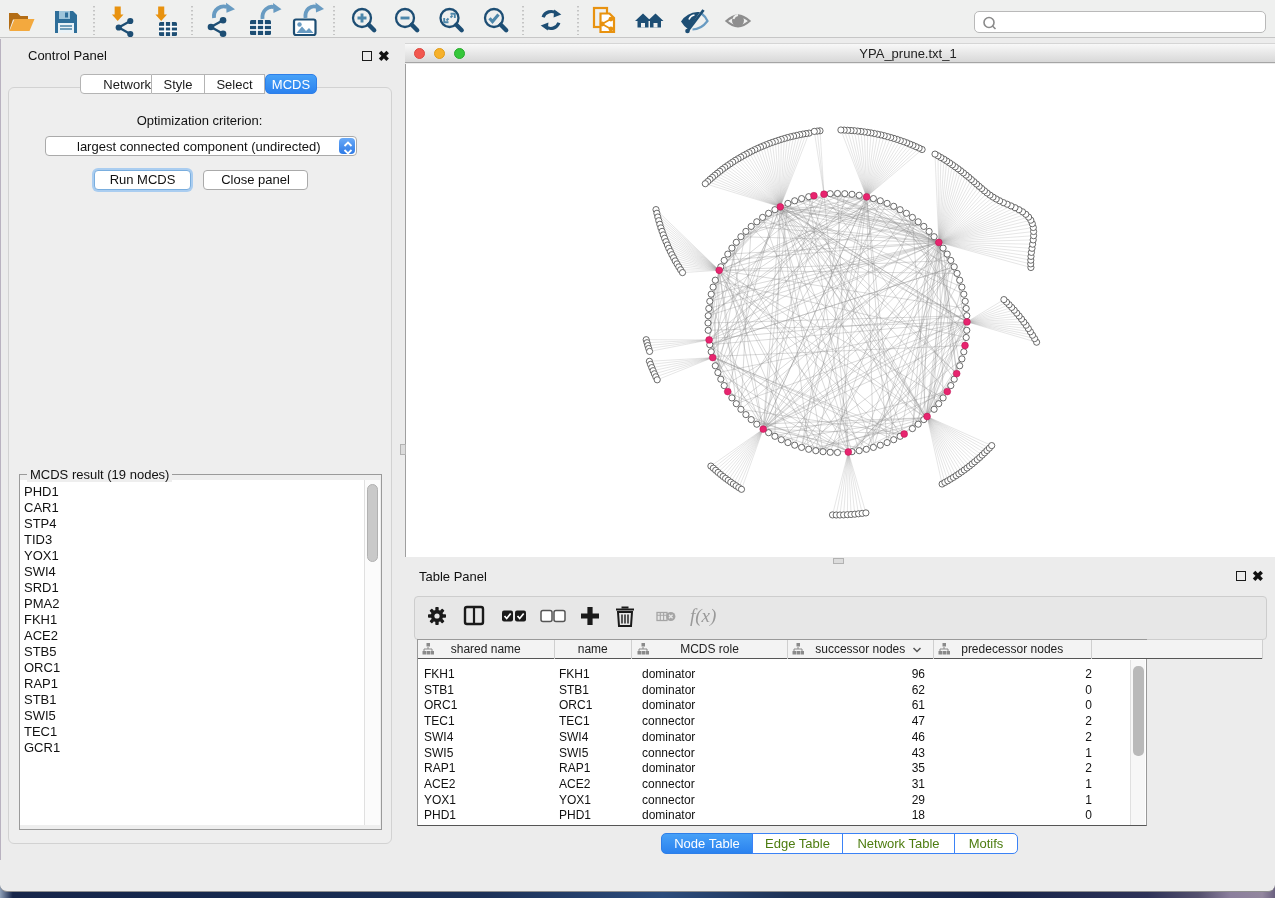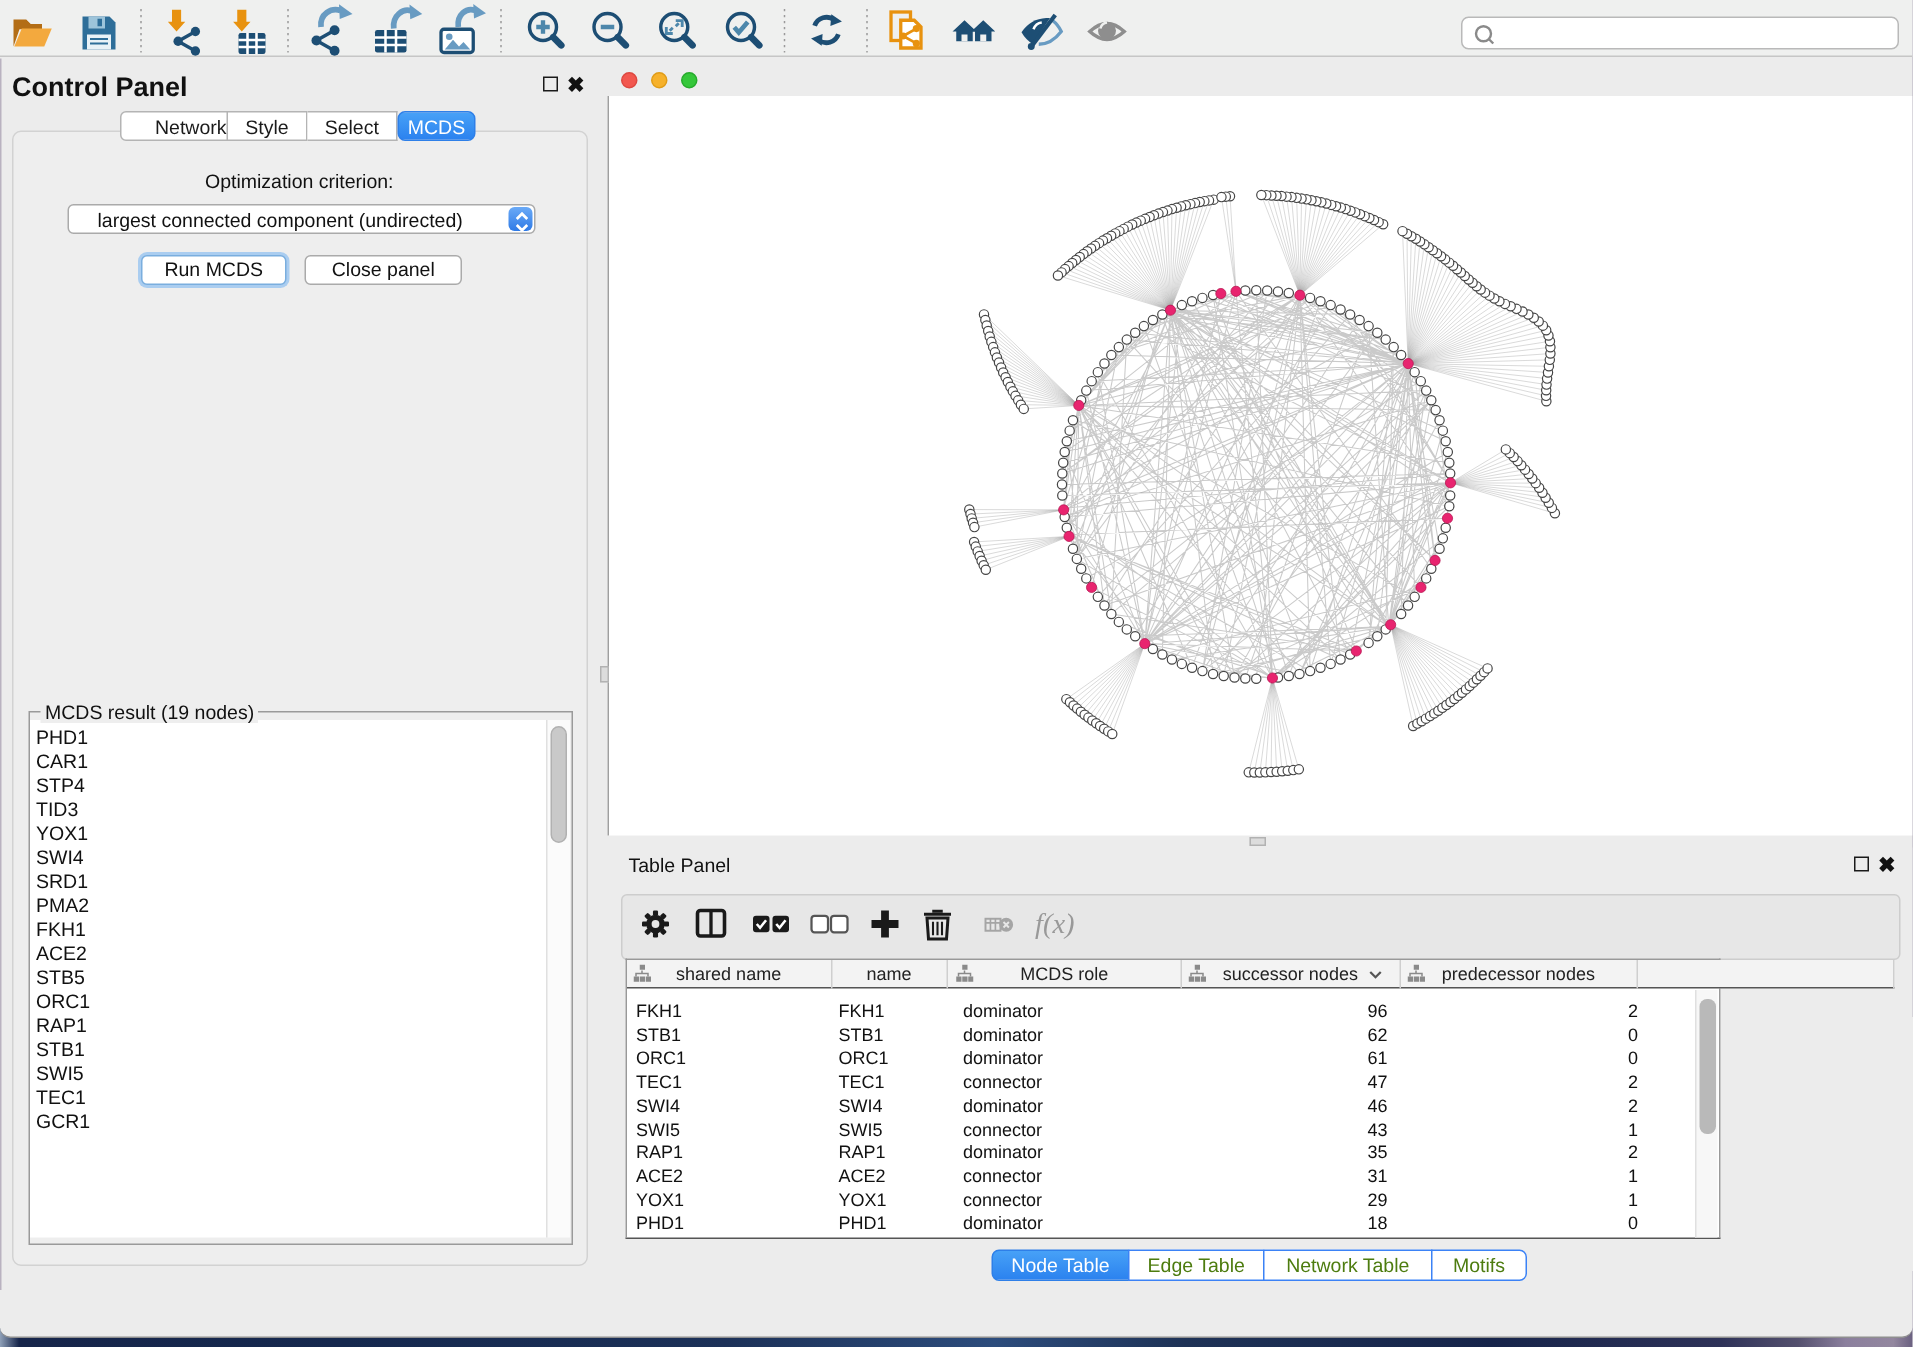--- a/index.html
+++ b/index.html
@@ -6,31 +6,31 @@
 html,body { width:1275px; height:898px; overflow:hidden; }
 body { font-family:"Liberation Sans", sans-serif;
   background:linear-gradient(90deg,#8fa0b8 0%,#16254a 1%,#15284e 18%,#1c3158 38%,#2c4c7c 52%,#1e3256 62%,#16244a 78%,#2e3258 90%,#54506e 94%,#8b7f9d 96.5%,#93879f 99%,#6a6080 100%); }
 #app { position:absolute; left:0; top:0; width:1275px; height:892px; background:#ececec;
   border-bottom-left-radius:7px; border-bottom-right-radius:7px; overflow:hidden; border-bottom:1px solid #8f8f8f; }
 
 #toolbar { position:absolute; left:0; top:0; width:1275px; height:38px; background:#eff0ef; border-bottom:1px solid #c6c6c6; }
 #searchbox { position:absolute; left:974px; top:11px; width:292px; height:22px; background:#fff; border:1px solid #b9b9b9; border-radius:5px; }
 
 #cpanel { position:absolute; left:0; top:39px; width:399px; height:821px; background:#ececec; border-left:1px solid #b9b2c0; }
-#cp-title { position:absolute; left:8px; top:48px; font-size:18px; color:#111;font-weight:bold; }
+#cp-title { position:absolute; left:28px; top:48px; font-size:13px; color:#111; }
 .winbtn-sq { position:absolute; width:10px; height:10px; border:1.7px solid #1a1a1a; }
 .winbtn-x { position:absolute; font-size:14px; font-weight:bold; color:#111; line-height:12px; }
 #tabs { position:absolute; left:80px; top:74px; height:20px; font-size:13px; }
 .tab { float:left; height:20px; line-height:19px; text-align:center; background:#fff; border:1px solid #b4b4b4; border-left:none; color:#1a1a1a; }
 .tab.first { border-left:1px solid #b4b4b4; border-radius:4px 0 0 4px; }
 .tab.sel { background:linear-gradient(#47a1f7,#2b82ef); color:#fff; border:1px solid #2e7fe8; border-radius:5px; }
 #cp-body { position:absolute; left:8px; top:87px; width:384px; height:757px; background:#eeeeee; border:1px solid #d2d2d2; border-radius:6px; }
 #optlabel { position:absolute; left:0; top:113px; width:399px; text-align:center; font-size:13px; color:#111; }
 #combo { position:absolute; left:45px; top:136px; width:312px; height:20px; background:#fff; border:1px solid #aaa; border-radius:4px; }
-#combo span { position:absolute; left:0; top:2px; font-size:13px; color:#111;padding-left:19px; }
+#combo span { position:absolute; left:12px; top:2px; font-size:13px; color:#111;padding-left:19px; }
 #combo .spin { position:absolute; right:1px; top:1px; width:16px; height:16px; border-radius:4px; background:linear-gradient(#6aaaf7,#2e7ae6); }
 .btn { position:absolute; height:20px; background:#fff; border:1px solid #aaa; border-radius:4px; font-size:13px; color:#111; text-align:center; line-height:18px; }
 #runbtn { left:94px; top:170px; width:97px; border:1px solid #7aaede; box-shadow:0 0 0 2px #aacdf0; }
 #closebtn { left:203px; top:170px; width:105px; }
 #fieldset { position:absolute; left:19px; top:474px; width:363px; height:356px; border:1px solid #9a9a9a; }
 #fs-legend { position:absolute; left:7px; top:-8px; background:#eeeeee; padding:0 3px; font-size:13px; color:#111; }
 #mlist { position:absolute; left:0px; top:5px; width:344px; height:345px; background:#fff; font-size:13px; color:#111; padding:4px 0 0 4px; line-height:16px; }
 #mscroll { position:absolute; right:1px; top:5px; width:16px; height:345px; background:#fbfbfb; border-left:1px solid #e0e0e0; }
 #mthumb { position:absolute; left:2px; top:4px; width:11px; height:78px; background:#c9c9c9; border:1px solid #b1b1b1; border-radius:6px; }
 
@@ -180,20 +180,23 @@
   <div class="btn" id="runbtn">Run MCDS</div>
   <div class="btn" id="closebtn">Close panel</div>
   <div id="fieldset">
     <div id="mlist">PHD1<br>CAR1<br>STP4<br>TID3<br>YOX1<br>SWI4<br>SRD1<br>PMA2<br>FKH1<br>ACE2<br>STB5<br>ORC1<br>RAP1<br>STB1<br>SWI5<br>TEC1<br>GCR1</div>
     <div id="mscroll">
         <div id="mthumb"></div>
       </div>
     <div id="fs-legend">MCDS result (19 nodes)</div>
   </div>
 
+  <div id="netbar">
+      <div id="nettitle">YPA_prune.txt_1</div>
+    </div>
   <div class="tl" style="left:414px; background:#f2574f; border:1px solid #dd4840;"></div>
   <div class="tl" style="left:434px; background:#f6b12b; border:1px solid #e09c17;"></div>
   <div class="tl" style="left:454px; background:#35c73a; border:1px solid #27ab2c;"></div>
   <div id="netcanvas"><svg width="869" height="494" viewBox="0 0 869 494">
         <path d="M374.3 142.8L494.1 372.3M374.3 142.8L512.2 157.8M374.3 142.8L557.8 230.2M374.3 142.8L560.8 266.3M374.3 142.8L345.2 162.4M374.3 142.8L395.6 134.6M374.3 142.8L494.1 145.7M374.3 142.8L550.7 309.6M374.3 142.8L517.8 162.4M374.3 142.8L532.7 339.7M374.3 142.8L357.2 365.1M374.3 142.8L402.7 385.3M374.3 142.8L528.1 172.7M374.3 142.8L453.2 386.7M374.3 142.8L311.9 308.6M374.3 142.8L555.9 223.1M374.3 142.8L541.3 327.6M374.3 142.8L532.8 178.4M374.3 142.8L402.7 132.7M374.3 142.8L368.9 372.3M374.3 142.8L467.4 383.4M374.3 142.8L313.2 206.3M374.3 142.8L417.0 387.7M374.3 142.8L431.5 129.5M374.3 142.8L512.2 360.2M374.3 142.8L561.0 257.9M374.3 142.8L309.3 301.8M374.3 142.8L521.1 352.5M418.0 130.2L460.6 132.8M418.0 130.2L357.2 365.1M418.0 130.2L474.3 136.8M418.0 130.2L548.2 315.2M418.0 130.2L311.9 308.6M418.0 130.2L309.3 216.2M418.0 130.2L345.2 162.4M418.0 130.2L481.1 139.4M418.0 130.2L517.8 162.4M460.6 132.8L307.1 223.1M460.6 132.8L467.4 383.4M460.6 132.8L356.6 153.4M460.6 132.8L357.2 365.1M460.6 132.8L553.7 216.2M460.6 132.8L560.2 273.5M460.6 132.8L330.3 339.7M460.6 132.8L395.6 383.4M460.6 132.8L506.4 153.4M460.6 132.8L302.2 251.7M460.6 132.8L537.1 184.1M460.6 132.8L409.8 386.7M460.6 132.8L334.9 172.7M460.6 132.8L487.7 375.7M460.6 132.8L481.1 378.6M460.6 132.8L303.8 237.3M460.6 132.8L431.5 388.5M532.8 178.4L334.9 172.7M532.8 178.4L388.7 136.8M532.8 178.4L302.2 251.7M532.8 178.4L345.2 162.4M532.8 178.4L330.3 339.7M532.8 178.4L494.1 372.3M532.8 178.4L303.8 237.3M532.8 178.4L474.3 136.8M532.8 178.4L302.8 244.5M532.8 178.4L305.2 230.2M532.8 178.4L424.2 129.7M532.8 178.4L528.1 345.3M532.8 178.4L350.8 157.8M532.8 178.4L548.2 315.2M532.8 178.4L537.1 333.9M532.8 178.4L506.4 364.6M532.8 178.4L467.4 383.4M532.8 178.4L357.2 365.1M532.8 178.4L467.4 134.6M532.8 178.4L395.6 383.4M532.8 178.4L368.9 145.7M532.8 178.4L303.1 275.9M532.8 178.4L334.9 345.3M532.8 178.4L407.9 131.7M532.8 178.4L418.0 130.2M532.8 178.4L553.7 301.8M532.8 178.4L417.0 387.7M532.8 178.4L395.6 134.6M532.8 178.4L318.2 196.4M532.8 178.4L548.2 202.8M532.8 178.4L550.7 309.6M532.8 178.4L555.9 223.1M532.8 178.4L321.8 190.1M532.8 178.4L303.8 280.7M532.8 178.4L512.2 360.2M532.8 178.4L544.8 196.4M532.8 178.4L402.7 132.7M532.8 178.4L453.2 386.7M561.0 257.9L302.2 266.3M561.0 257.9L506.4 364.6M561.0 257.9L330.3 339.7M561.0 257.9L487.7 142.3M561.0 257.9L356.6 153.4M561.0 257.9L494.1 145.7M561.0 257.9L368.9 145.7M561.0 257.9L374.3 142.8M561.0 257.9L417.0 387.7M561.0 257.9L395.6 383.4M561.0 257.9L446.0 387.7M561.0 257.9L311.9 308.6M561.0 257.9L303.8 280.7M313.2 206.3L551.1 209.4M313.2 206.3L498.2 370.0M313.2 206.3L512.2 157.8M313.2 206.3L481.1 139.4M313.2 206.3L487.7 375.7M313.2 206.3L474.3 136.8M313.2 206.3L303.1 275.9M313.2 206.3L537.1 333.9M313.2 206.3L311.9 308.6M313.2 206.3L460.3 385.3M313.2 206.3L544.8 196.4M313.2 206.3L302.0 259.0M313.2 206.3L302.2 251.7M313.2 206.3L306.7 293.6M313.2 206.3L334.9 345.3M313.2 206.3L388.7 381.2M313.2 206.3L362.6 149.3M313.2 206.3L409.8 386.7M313.2 206.3L560.2 244.5M303.0 274.8L309.3 216.2M303.0 274.8L512.2 157.8M303.0 274.8L334.9 172.7M303.0 274.8L314.8 315.2M303.0 274.8L474.3 136.8M303.0 274.8L330.3 339.7M303.0 274.8L560.8 251.7M306.4 292.5L321.7 327.6M306.4 292.5L487.7 375.7M306.4 292.5L330.3 178.3M306.4 292.5L559.0 281.5M306.4 292.5L494.1 372.3M306.4 292.5L368.9 372.3M306.4 292.5L467.4 383.4M357.2 365.1L561.0 257.9M357.2 365.1L388.7 381.2M357.2 365.1L560.8 251.7M357.2 365.1L460.3 385.3M357.2 365.1L318.2 196.4M357.2 365.1L559.2 237.3M357.2 365.1L512.2 157.8M357.2 365.1L303.8 237.3M357.2 365.1L325.9 184.1M357.2 365.1L381.9 139.4M357.2 365.1L548.2 202.8M357.2 365.1L303.1 275.9M357.2 365.1L424.2 388.3M357.2 365.1L537.1 184.1M357.2 365.1L460.6 132.8M357.2 365.1L560.2 273.5M357.2 365.1L407.9 131.7M357.2 365.1L544.8 196.4M357.2 365.1L395.6 383.4M357.2 365.1L500.4 149.3M442.3 388.0L356.6 153.4M442.3 388.0L388.7 381.2M442.3 388.0L321.7 327.6M442.3 388.0L467.4 383.4M442.3 388.0L311.9 308.6M442.3 388.0L402.7 132.7M442.3 388.0L402.7 385.3M442.3 388.0L418.0 130.2M442.3 388.0L560.2 273.5M442.3 388.0L544.8 321.6M442.3 388.0L431.5 129.5M442.3 388.0L555.9 294.9M442.3 388.0L325.9 184.1M442.3 388.0L303.8 280.7M519.8 353.7L506.4 153.4M519.8 353.7L368.9 145.7M519.8 353.7L395.6 134.6M519.8 353.7L544.8 196.4M519.8 353.7L309.3 216.2M519.8 353.7L559.2 237.3M519.8 353.7L453.2 386.7M519.8 353.7L409.8 386.7M519.8 353.7L388.7 136.8M519.8 353.7L541.3 327.6M519.8 353.7L560.8 251.7M519.8 353.7L541.2 190.1M519.8 353.7L553.7 301.8M519.8 353.7L487.7 375.7M519.8 353.7L548.2 202.8M519.8 353.7L357.2 365.1M519.8 353.7L550.7 309.6M519.8 353.7L555.9 223.1M519.8 353.7L314.8 202.8M519.8 353.7L561.0 257.9M519.8 353.7L375.3 375.7M519.8 353.7L381.9 139.4M519.8 353.7L345.2 162.4M519.8 353.7L350.8 360.2M431.5 388.5L339.9 350.6M368.9 145.7L313.2 206.3M305.2 287.8L438.8 129.7M523.1 167.4L517.8 355.6M314.8 315.2L305.2 230.2M334.9 345.3L498.2 370.0M560.2 273.5L551.1 209.4M532.7 339.7L512.2 360.2M506.4 364.6L523.1 167.4M548.2 202.8L303.8 280.7M560.2 273.5L309.3 216.2M306.7 293.6L498.2 370.0M517.8 162.4L368.9 145.7M438.8 129.7L395.6 383.4M325.9 333.9L494.1 145.7M311.9 308.6L446.0 130.3M345.2 162.4L334.9 345.3M368.9 145.7L321.7 327.6M541.2 190.1L318.2 321.6M357.2 365.1L498.2 370.0M541.3 327.6L409.8 386.7M523.1 167.4L551.1 209.4M512.2 360.2L402.7 385.3M559.0 281.5L560.2 244.5M528.1 172.7L418.0 130.2M550.7 309.6L381.9 139.4M467.4 134.6L305.2 287.8M402.7 132.7L498.2 370.0M303.8 280.7L548.2 202.8M467.4 134.6L302.2 251.7M560.8 251.7L302.0 259.0M356.6 153.4L313.2 206.3M313.2 206.3L330.3 339.7M339.9 167.4L311.9 308.6M548.2 315.2L560.2 273.5M313.2 206.3L417.0 387.7M517.8 355.6L555.9 294.9M350.8 360.2L481.1 139.4M438.8 129.7L334.9 172.7M402.7 132.7L548.2 202.8M446.0 387.7L560.8 266.3M402.7 385.3L548.2 202.8M374.3 142.8L321.8 190.1M446.0 387.7L345.2 355.6M368.9 372.3L541.3 327.6M388.7 381.2L474.3 136.8M548.2 202.8L375.3 375.7M537.1 184.1L550.7 309.6M446.0 130.3L544.8 196.4M460.3 385.3L544.8 196.4M532.7 339.7L498.2 370.0M381.9 139.4L303.8 280.7M506.4 153.4L424.2 388.3M368.9 145.7L446.0 387.7M460.3 385.3L553.7 216.2M481.1 378.6L537.1 184.1" stroke="#8a8a8a" stroke-width="0.7" opacity="0.45" fill="none"></path>
         <path d="M374.3 142.8L403.1 69.1M374.3 142.8L400.0 69.6M374.3 142.8L396.9 70.1M374.3 142.8L393.8 70.7M374.3 142.8L390.7 71.4M374.3 142.8L387.6 72.1M374.3 142.8L384.5 72.8M374.3 142.8L381.4 73.6M374.3 142.8L378.4 74.5M374.3 142.8L375.3 75.4M374.3 142.8L372.3 76.4M374.3 142.8L369.3 77.4M374.3 142.8L366.3 78.4M374.3 142.8L363.3 79.5M374.3 142.8L360.4 80.7M374.3 142.8L357.4 81.9M374.3 142.8L354.5 83.1M374.3 142.8L351.6 84.4M374.3 142.8L348.8 85.7M374.3 142.8L345.9 87.1M374.3 142.8L343.1 88.6M374.3 142.8L340.3 90.1M374.3 142.8L337.5 91.6M374.3 142.8L334.8 93.2M374.3 142.8L332.0 94.8M374.3 142.8L329.3 96.4M374.3 142.8L326.7 98.1M374.3 142.8L324.0 99.9M374.3 142.8L321.4 101.7M374.3 142.8L318.8 103.5M374.3 142.8L316.3 105.4M374.3 142.8L313.8 107.3M374.3 142.8L311.3 109.3M374.3 142.8L308.8 111.3M374.3 142.8L306.4 113.4M374.3 142.8L304.0 115.4M374.3 142.8L301.7 117.6M374.3 142.8L299.3 119.7M418.0 130.2L414.0 66.8M418.0 130.2L411.2 67.1M418.0 130.2L408.3 67.4M460.6 132.8L516.1 85.5M460.6 132.8L513.1 84.1M460.6 132.8L510.0 82.7M460.6 132.8L506.9 81.3M460.6 132.8L503.8 80.1M460.6 132.8L500.7 78.8M460.6 132.8L497.5 77.6M460.6 132.8L494.3 76.5M460.6 132.8L491.1 75.4M460.6 132.8L487.9 74.4M460.6 132.8L484.7 73.5M460.6 132.8L481.5 72.6M460.6 132.8L478.2 71.7M460.6 132.8L474.9 70.9M460.6 132.8L471.6 70.2M460.6 132.8L468.3 69.5M460.6 132.8L465.0 68.9M460.6 132.8L461.7 68.4M460.6 132.8L458.4 67.9M460.6 132.8L455.0 67.4M460.6 132.8L451.7 67.1M460.6 132.8L448.3 66.7M460.6 132.8L445.0 66.5M460.6 132.8L441.6 66.3M460.6 132.8L438.2 66.1M460.6 132.8L434.9 66.0M532.8 178.4L624.9 203.5M532.8 178.4L624.7 199.9M532.8 178.4L624.8 196.2M532.8 178.4L625.0 192.4M532.8 178.4L625.4 188.4M532.8 178.4L626.0 184.3M532.8 178.4L626.6 180.2M532.8 178.4L627.2 175.9M532.8 178.4L627.6 171.7M532.8 178.4L627.6 167.5M532.8 178.4L627.3 163.5M532.8 178.4L626.3 159.7M532.8 178.4L624.8 156.2M532.8 178.4L622.6 153.1M532.8 178.4L619.8 150.3M532.8 178.4L616.5 147.8M532.8 178.4L612.9 145.7M532.8 178.4L609.0 143.7M532.8 178.4L605.0 141.9M532.8 178.4L601.1 140.2M532.8 178.4L597.3 138.6M532.8 178.4L593.6 136.8M532.8 178.4L590.2 135.0M532.8 178.4L587.0 133.1M532.8 178.4L584.0 131.1M532.8 178.4L581.1 129.0M532.8 178.4L578.4 126.8M532.8 178.4L575.7 124.5M532.8 178.4L573.1 122.3M532.8 178.4L570.5 120.0M532.8 178.4L567.9 117.7M532.8 178.4L565.3 115.5M532.8 178.4L562.7 113.2M532.8 178.4L560.1 111.1M532.8 178.4L557.4 108.9M532.8 178.4L554.7 106.8M532.8 178.4L552.0 104.8M532.8 178.4L549.2 102.8M532.8 178.4L546.4 100.8M532.8 178.4L543.6 98.9M532.8 178.4L540.7 97.0M532.8 178.4L537.9 95.2M532.8 178.4L534.9 93.5M532.8 178.4L532.0 91.8M532.8 178.4L529.0 90.1M561.0 257.9L630.6 278.2M561.0 257.9L628.6 274.6M561.0 257.9L626.5 271.2M561.0 257.9L624.4 267.8M561.0 257.9L622.3 264.5M561.0 257.9L620.1 261.2M561.0 257.9L617.8 258.1M561.0 257.9L615.5 255.0M561.0 257.9L613.1 252.0M561.0 257.9L610.7 249.1M561.0 257.9L608.2 246.2M561.0 257.9L605.7 243.4M561.0 257.9L603.1 240.7M561.0 257.9L600.5 238.1M561.0 257.9L597.9 235.6M313.2 206.3L250.0 145.6M313.2 206.3L250.9 149.3M313.2 206.3L251.8 153.0M313.2 206.3L252.8 156.7M313.2 206.3L253.8 160.3M313.2 206.3L254.9 163.9M313.2 206.3L256.1 167.4M313.2 206.3L257.3 170.9M313.2 206.3L258.6 174.3M313.2 206.3L260.0 177.7M313.2 206.3L261.4 181.0M313.2 206.3L262.8 184.3M313.2 206.3L264.4 187.5M313.2 206.3L265.9 190.7M313.2 206.3L267.6 193.8M313.2 206.3L269.2 196.9M313.2 206.3L271.0 199.9M313.2 206.3L272.8 202.9M313.2 206.3L274.6 205.8M313.2 206.3L276.5 208.6M303.1 275.9L240.2 275.7M303.1 275.9L241.0 278.7M303.1 275.9L241.8 281.6M303.1 275.9L242.7 284.5M303.1 275.9L243.6 287.4M306.7 293.6L243.4 297.3M306.7 293.6L244.5 300.4M306.7 293.6L245.8 303.6M306.7 293.6L247.1 306.7M306.7 293.6L248.4 309.8M306.7 293.6L249.8 312.8M306.7 293.6L251.2 315.8M357.2 365.1L304.9 402.1M357.2 365.1L307.3 404.2M357.2 365.1L309.7 406.3M357.2 365.1L312.1 408.4M357.2 365.1L314.6 410.5M357.2 365.1L317.1 412.5M357.2 365.1L319.6 414.4M357.2 365.1L322.2 416.3M357.2 365.1L324.8 418.2M357.2 365.1L327.4 420.0M357.2 365.1L330.1 421.8M357.2 365.1L332.8 423.6M357.2 365.1L335.5 425.3M442.3 388.0L426.5 450.9M442.3 388.0L430.2 451.0M442.3 388.0L433.9 451.0M442.3 388.0L437.6 450.9M442.3 388.0L441.4 450.7M442.3 388.0L445.1 450.5M442.3 388.0L448.8 450.2M442.3 388.0L452.5 449.8M442.3 388.0L456.2 449.4M442.3 388.0L459.9 448.9M521.1 352.5L536.1 420.0M521.1 352.5L538.9 418.4M521.1 352.5L541.8 416.8M521.1 352.5L544.6 415.1M521.1 352.5L547.4 413.4M521.1 352.5L550.2 411.6M521.1 352.5L552.9 409.8M521.1 352.5L555.6 407.9M521.1 352.5L558.3 406.0M521.1 352.5L561.0 404.0M521.1 352.5L563.6 402.0M521.1 352.5L566.2 399.9M521.1 352.5L568.7 397.8M521.1 352.5L571.3 395.6M521.1 352.5L573.8 393.4M521.1 352.5L576.2 391.1M521.1 352.5L578.6 388.8M521.1 352.5L581.0 386.5M521.1 352.5L583.4 384.1M521.1 352.5L585.7 381.6" stroke="#969696" stroke-width="0.6" opacity="0.4" fill="none"></path>
         <g fill="#ffffff" stroke="#464646" stroke-width="0.8">
           <circle cx="560.8" cy="251.7" r="3.1"></circle>
           <circle cx="560.2" cy="244.5" r="3.1"></circle>
           <circle cx="559.2" cy="237.3" r="3.1"></circle>

